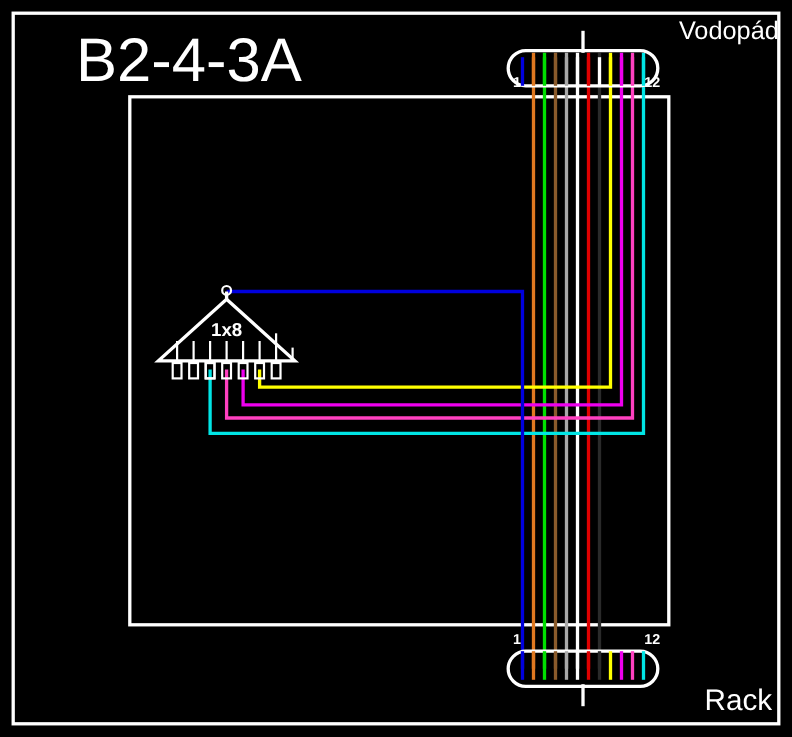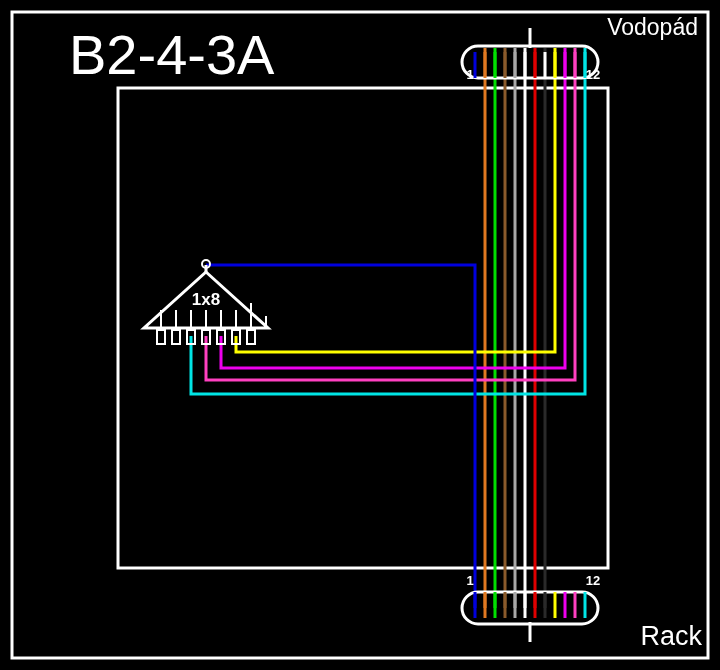--- a/index.html
+++ b/index.html
@@ -2,21 +2,21 @@
 <html><head>
 <meta charset="utf-8">
 <style>
   html,body{margin:0;padding:0;background:#000;}
   body{width:720px;height:670px;overflow:hidden;
        font-family:"Liberation Sans", sans-serif;color:#fff;}
   #stage{position:relative;width:720px;height:670px;background:#000;}
   svg{position:absolute;left:0;top:0;}
   .lbl{position:absolute;color:#fff;white-space:nowrap;}
   #title{left:33px;top:22px;font-size:56px;letter-spacing:0px;margin-left:36px;}
-  #top-label{right:22px;top:14px;font-size:23px;}
+  #top-label{right:12px;top:14px;font-size:23px;}
   #bottom-label{right:18px;bottom:18px;font-size:27px;}
 </style>
 </head>
 <body>
 
 <div id="stage">
 
   <svg width="720" height="670" viewBox="0 0 720 670">
 
     <rect x="12" y="12" width="696" height="646" fill="none" stroke="#ffffff" stroke-width="3"></rect>

